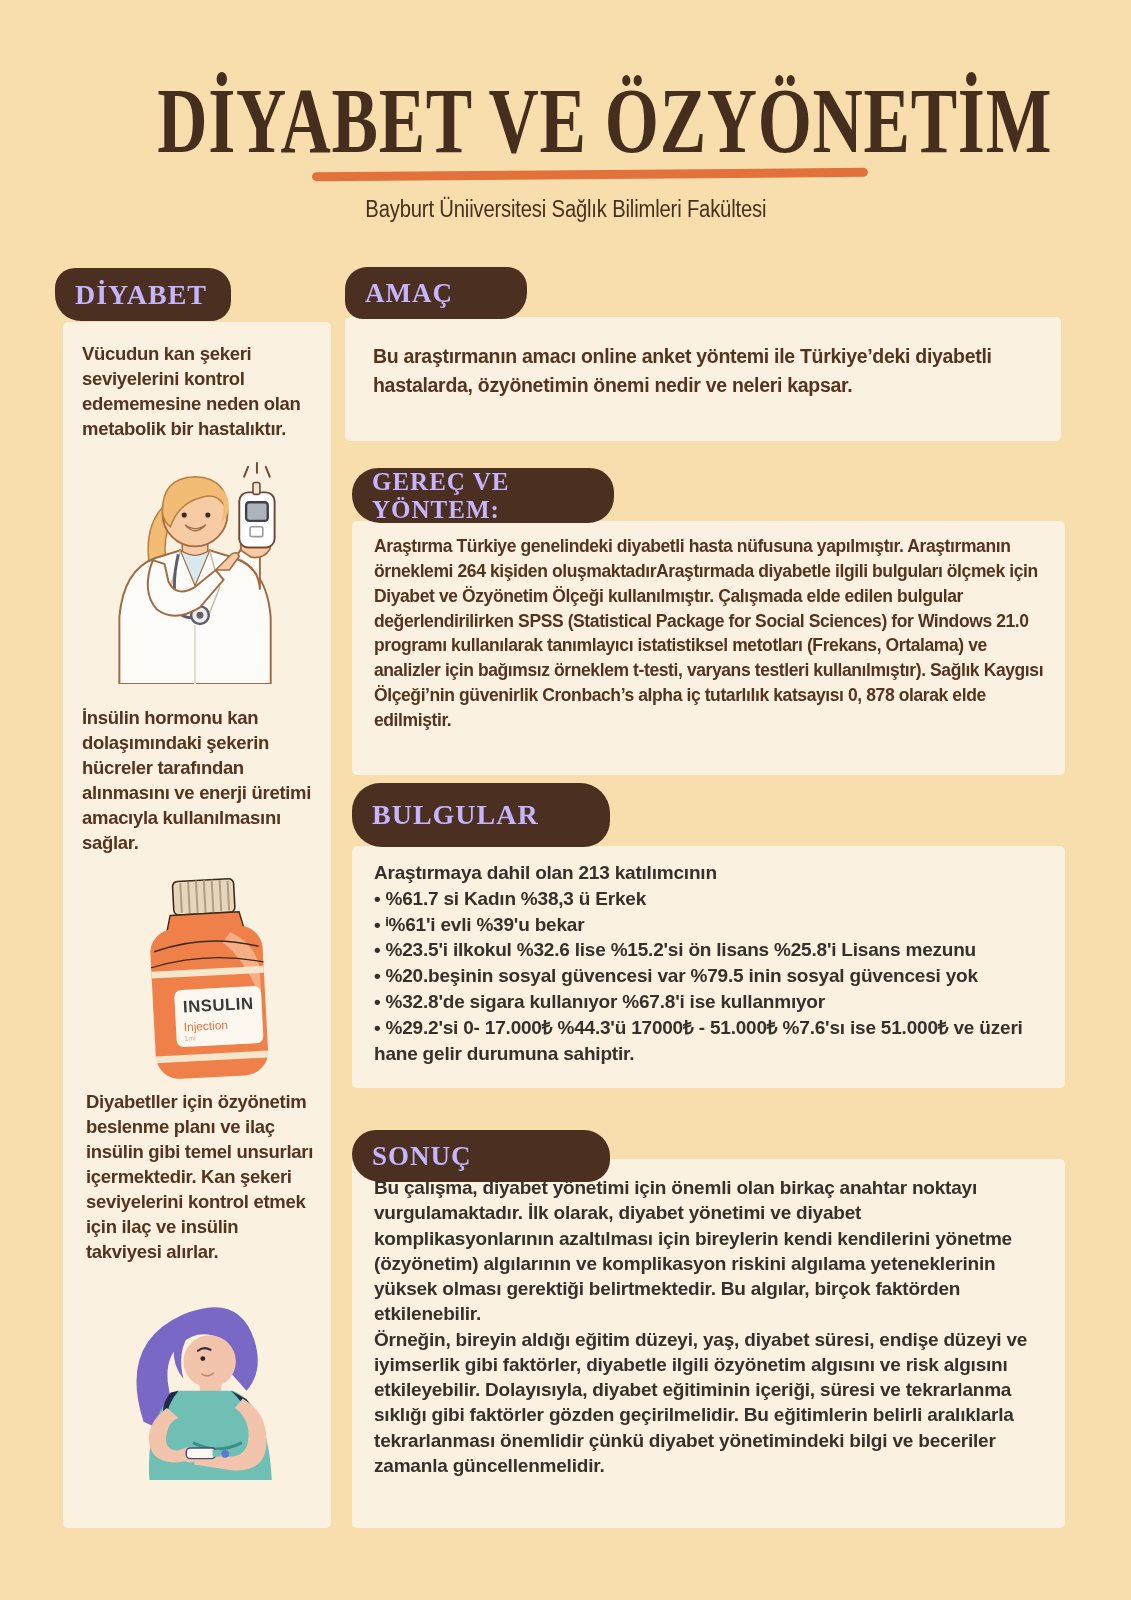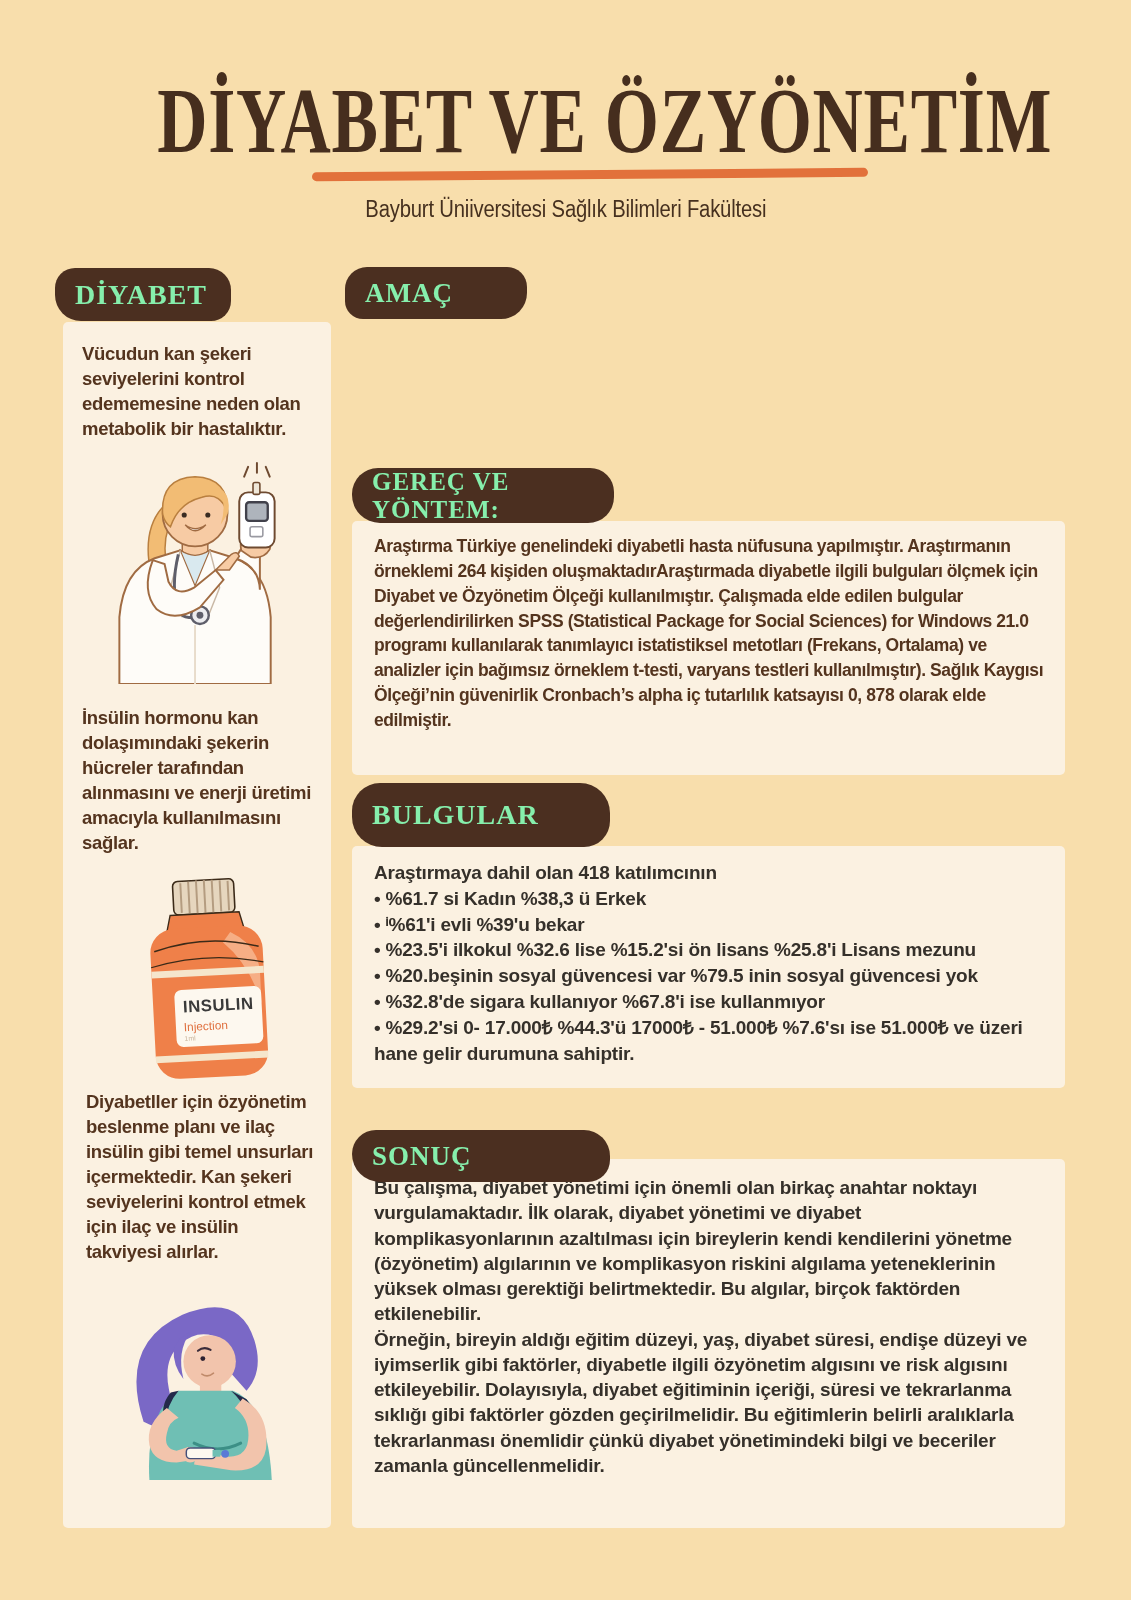--- a/index.html
+++ b/index.html
@@ -24,21 +24,21 @@
   }
   .subtitle-wrap {
     position:absolute; top:196px; left:0; width:1131px; text-align:center;
   }
   .subtitle-wrap span {
     display:inline-block; transform:scale(0.88,1); transform-origin:center;
     font-size:23px; color:#46301F; letter-spacing:-0.2px;
   }
   
   .pill {
-    position:absolute; background:#4B2F20; color:#86efac;
+    position:absolute; background:#4B2F20; color:#c4b5fd;
     font-family:"Liberation Serif", serif; font-weight:700;
     display:flex; align-items:center; padding-left:20px;
     letter-spacing:1px; box-sizing:border-box; z-index:2;
   }
   .card {
     position:absolute; background:#FBF1E1; border-radius:5px;
     box-sizing:border-box; z-index:1;
   }
   .brown-text {
     color:#54341E; font-weight:bold; letter-spacing:-0.3px;
@@ -172,33 +172,36 @@
         <rect x="104" y="177" width="30" height="11" rx="4" fill="#FDF8EF" stroke="#45507A" stroke-width="1.5"></rect>
         <rect x="131" y="179" width="8" height="7" fill="#6FBFB4"></rect>
         <circle cx="144" cy="183" r="4" fill="#5A79D6"></circle>
       </g>
     </svg>
   </div>
 
   <div class="pill pill-amac">
     <span>AMAÇ</span>
   </div>
+  <div class="card card-amac">
+    <div class="para brown-text">Bu araştırmanın amacı online anket yöntemi ile Türkiye’deki diyabetli hastalarda, özyönetimin önemi nedir ve neleri kapsar.</div>
+  </div>
 
   <div class="pill pill-gerec">
     <span>GEREÇ VE YÖNTEM:</span>
   </div>
   <div class="card card-gerec">
     <div class="para brown-text">Araştırma Türkiye genelindeki diyabetli hasta nüfusuna yapılmıştır. Araştırmanın örneklemi 264 kişiden oluşmaktadırAraştırmada diyabetle ilgili bulguları  ölçmek için Diyabet ve Özyönetim Ölçeği kullanılmıştır. Çalışmada elde edilen bulgular değerlendirilirken SPSS (Statistical Package for Social Sciences) for Windows 21.0 programı kullanılarak tanımlayıcı istatistiksel metotları (Frekans, Ortalama) ve analizler için bağımsız örneklem t-testi, varyans testleri kullanılmıştır). Sağlık Kaygısı Ölçeği’nin güvenirlik Cronbach’s alpha iç tutarlılık katsayısı 0, 878 olarak elde edilmiştir.</div>
   </div>
 
   <div class="pill pill-bulgular">
     <span>BULGULAR</span>
   </div>
   <div class="card card-bulgular">
-    <div class="line dark-text">Araştırmaya dahil olan 418 katılımcının</div>
+    <div class="line dark-text">Araştırmaya dahil olan 213 katılımcının</div>
     <div class="line dark-text">• %61.7 si Kadın %38,3 ü Erkek</div>
     <div class="line dark-text">• ⁱ%61'i evli %39'u bekar</div>
     <div class="line dark-text">• %23.5'i ilkokul %32.6 lise %15.2'si ön lisans %25.8'i Lisans mezunu</div>
     <div class="line dark-text">• %20.beşinin sosyal güvencesi var %79.5 inin sosyal güvencesi yok</div>
     <div class="line dark-text">• %32.8'de sigara kullanıyor %67.8'i ise kullanmıyor</div>
     <div class="line dark-text">• %29.2'si 0- 17.000₺ %44.3'ü 17000₺ - 51.000₺ %7.6'sı ise 51.000₺ ve üzeri hane gelir durumuna sahiptir.</div>
   </div>
 
   <div class="pill pill-sonuc">
     <span>SONUÇ</span>

